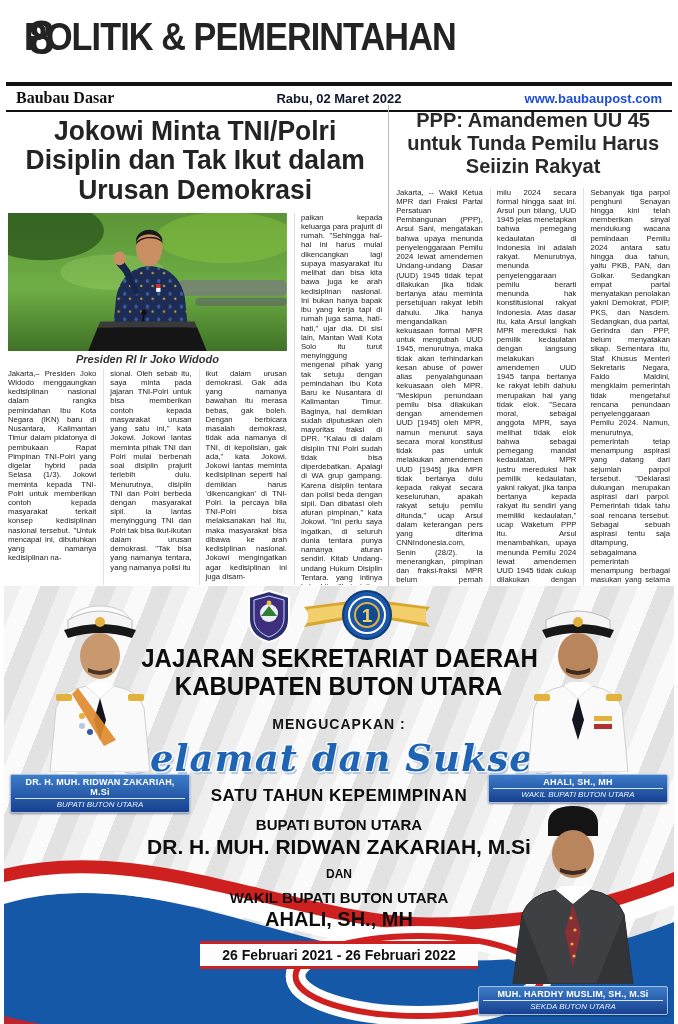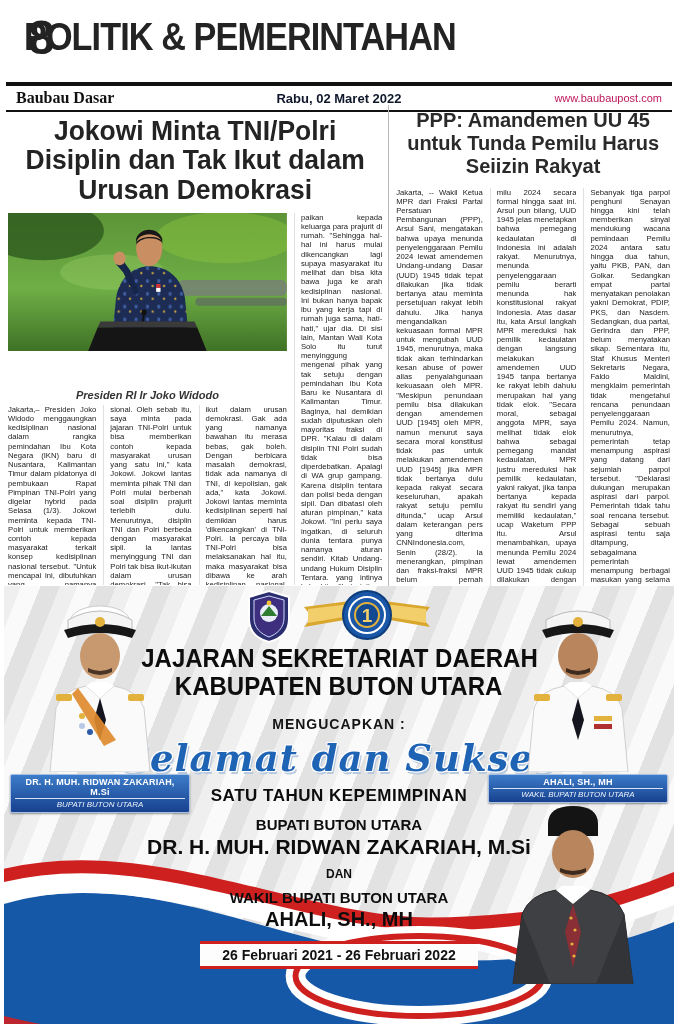--- a/index.html
+++ b/index.html
@@ -9,35 +9,35 @@
   
   .hdr{position:relative;height:68px;padding-top:14px;}
   .hdr-num{position:absolute;left:28px;top:10px;font-size:48px;font-weight:900;color:#222;}
   .hdr-title{position:absolute;left:0;right:0;top:16px;text-align:left;}
   .hdr-title span{display:inline-block;font-size:38px;font-weight:900;letter-spacing:-1px;
                   transform:scaleX(.9);color:#232323;}
   .hdr-bar{border-top:4px solid #111;border-bottom:2px solid #111;height:24px;
            display:flex;align-items:center;justify-content:space-between;padding:0 10px;margin:0 6px;}
   .hdr-mast{font-family:"Liberation Serif",serif;font-weight:700;font-size:16px;color:#111;width:170px;}
   .hdr-date{font-size:13px;font-weight:700;color:#0f172a;text-align:center;flex:1;}
-  .hdr-web{font-size:11px;font-weight:400;color:#be185d;width:170px;text-align:right;}
+  .hdr-web{font-size:13px;font-weight:700;color:#1d4ed8;width:170px;text-align:right;}
 
   
   .articles{display:flex;padding:4px 8px 0 8px;height:468px;align-items:center;}
   .art-left{width:380px;padding-right:6px;}
   .art-right{width:278px;border-left:1px solid #bbb;padding-left:7px;}
 
   .la-head{font-size:27px;font-weight:800;line-height:1.08;text-align:center;color:#232323;
            margin:2px 4px 8px 4px;transform:scaleX(.98);}
   .la-body{display:grid;grid-template-columns:repeat(4,1fr);grid-template-rows:auto 1fr;
            column-gap:7px;height:372px;}
   .la-photo{grid-area:1/1/2/4;}
   .photo-frame{width:100%;height:138px;display:block;}
   .photo-cap{font-size:11px;font-weight:700;font-style:italic;text-align:center;color:#333;
-             padding:2px 0 4px 0;margin-top:36px;}
+             padding:2px 0 4px 0;}
   .ncol{font-size:7.7px;line-height:1.2;text-align:justify;overflow:hidden;color:#222;}
   .la-c1{grid-area:2/1;} .la-c2{grid-area:2/2;border-left:1px solid #e0e0e0;padding-left:6px;}
   .la-c3{grid-area:2/3;border-left:1px solid #e0e0e0;padding-left:6px;}
   .la-c4{grid-area:1/4/3/5;border-left:1px solid #e0e0e0;padding-left:6px;}
 
   .ra-head{font-size:20px;font-weight:700;line-height:1.15;text-align:center;color:#2a2a2a;
            margin:4px 0 10px 0;}
   .ra-body{display:grid;grid-template-columns:repeat(3,1fr);column-gap:7px;height:408px;}
   .ra-body .ncol+ .ncol{border-left:1px solid #e0e0e0;padding-left:6px;}
 
@@ -244,16 +244,20 @@
         <path d="M25,186 L34,116 Q42,96 68,92 L85,106 L102,92 Q128,96 136,116 L145,186 Z" fill="#3f4044" stroke="#2a2a2d"></path>
         <path d="M68,92 L85,106 L102,92 L96,88 L74,88 Z" fill="#fff"></path>
         <path d="M85,106 L77,134 L85,170 L93,134 Z" fill="#8a2f36"></path>
         <circle cx="83" cy="120" r="1.6" fill="#e3b23c"></circle>
           <circle cx="87" cy="132" r="1.6" fill="#e3b23c"></circle>
         <circle cx="84" cy="146" r="1.6" fill="#e3b23c"></circle>
           <circle cx="86" cy="158" r="1.6" fill="#e3b23c"></circle>
         <path d="M34,116 L62,186 L25,186 Z" fill="#333438"></path>
         <path d="M136,116 L108,186 L145,186 Z" fill="#333438"></path>
       </svg>
+      <div class="name-box">
+        <span class="nm">MUH. HARDHY MUSLIM, SH., M.Si</span>
+        <span class="tt">SEKDA BUTON UTARA</span>
+      </div>
     </div>
 
   </div>
 </div>
 
 </body></html>

